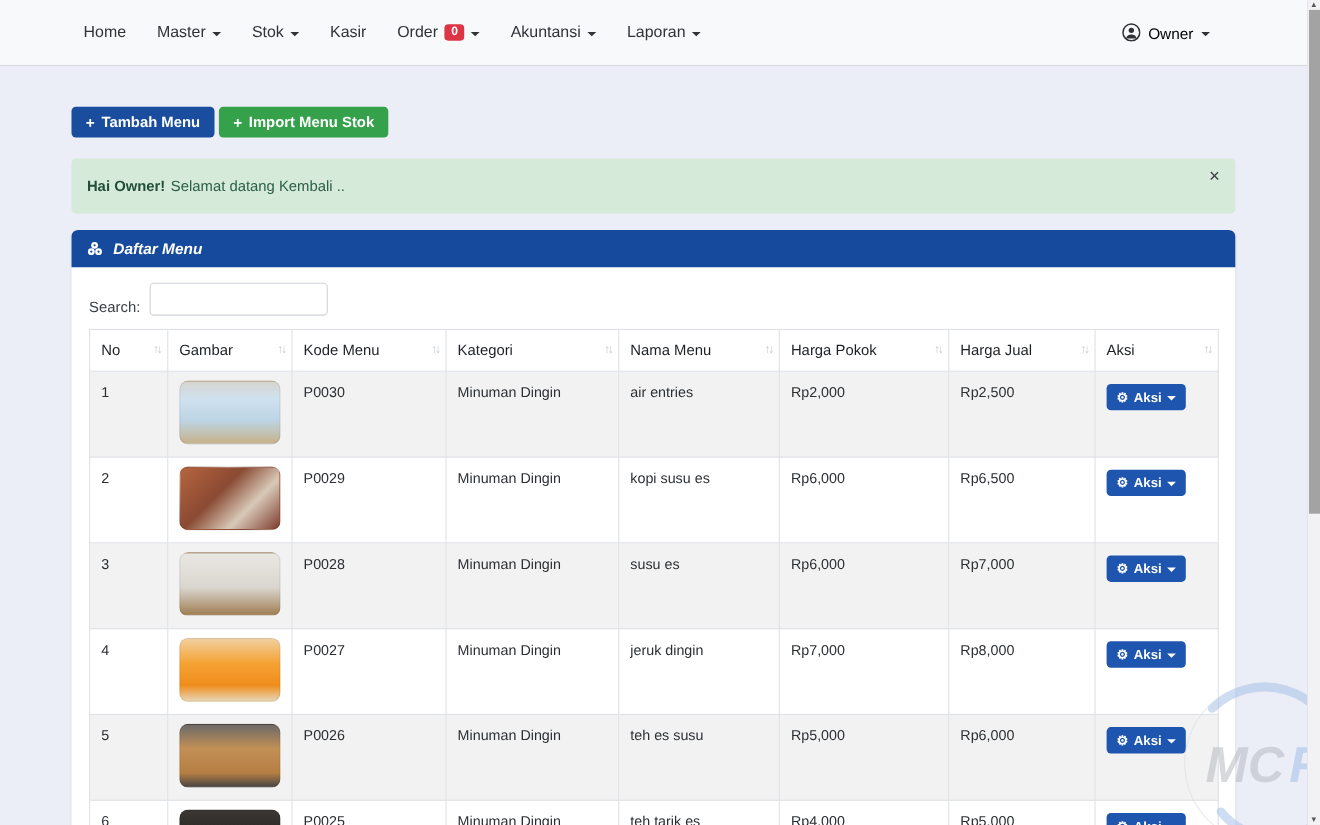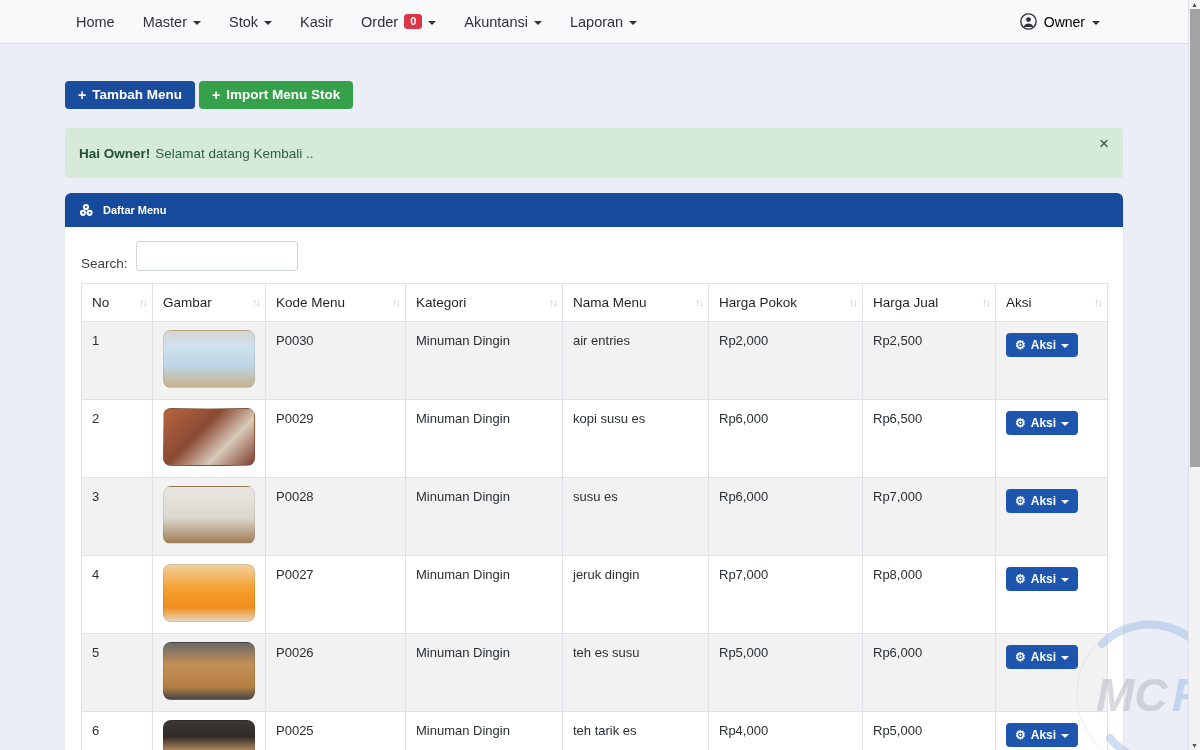--- a/index.html
+++ b/index.html
@@ -7,21 +7,21 @@
   body {
     font-family:"Liberation Sans","DejaVu Sans",sans-serif;
     background:#ebedf7;
     color:#212529;
     position:relative;
     font-size:14px;
   }
 
   
   .navbar {
-    height:44px; background:#f8f9fa; border-bottom:1px solid #d9dbe0;
+    height:60px; background:#f8f9fa; border-bottom:1px solid #d9dbe0;
     display:flex; align-items:center; padding:0 24px 0 64px;
   }
   .nav-items { display:flex; align-items:center; gap:4px; }
   .nav-link {
     padding:6px 12px; color:#2f3337; cursor:pointer; font-size:14.5px;
     display:flex; align-items:center; gap:6px; white-space:nowrap;
   }
   .caret {
     display:inline-block; width:0; height:0; margin-top:2px;
     border-left:4px solid transparent; border-right:4px solid transparent;
@@ -52,22 +52,22 @@
   }
   .alert b { color:#214f38; margin-right:5px; }
   .alert-close {
     position:absolute; right:14px; top:7px; font-size:17px; color:#3c4043;
     cursor:pointer; line-height:1; background:none; border:none;
   }
 
   
   .card { margin-top:15px; background:#fff; border-radius:6px 6px 0 0; box-shadow:0 1px 2px rgba(0,0,0,.08); }
   .card-header {
-    background:#164a9c; color:#fff; font-weight:bold; font-size:11px;
-    border-radius:6px 6px 0 0; height:34px; display:flex; align-items:center; gap:8px; padding:12px 14px;
+    background:#164a9c; color:#fff; font-weight:bold; font-size:14px;
+    border-radius:6px 6px 0 0; height:34px; display:flex; align-items:center; gap:8px; padding:12px 14px;font-style:italic;
   }
   .card-body { padding:14px 16px 0 16px; }
 
   .controls { display:flex; align-items:center; justify-content:space-between; margin-bottom:12px; }
   .show-group { display:flex; align-items:center; gap:8px; font-size:13.5px; color:#3a3f44; }
   .select-box {
     border:1px solid #ced4da; border-radius:4px; height:29px; min-width:52px;
     display:flex; align-items:center; gap:8px; padding:0 7px; cursor:pointer; background:#fff;
   }
   .updown { display:flex; flex-direction:column; line-height:4px; color:#555; font-size:6.5px; }

